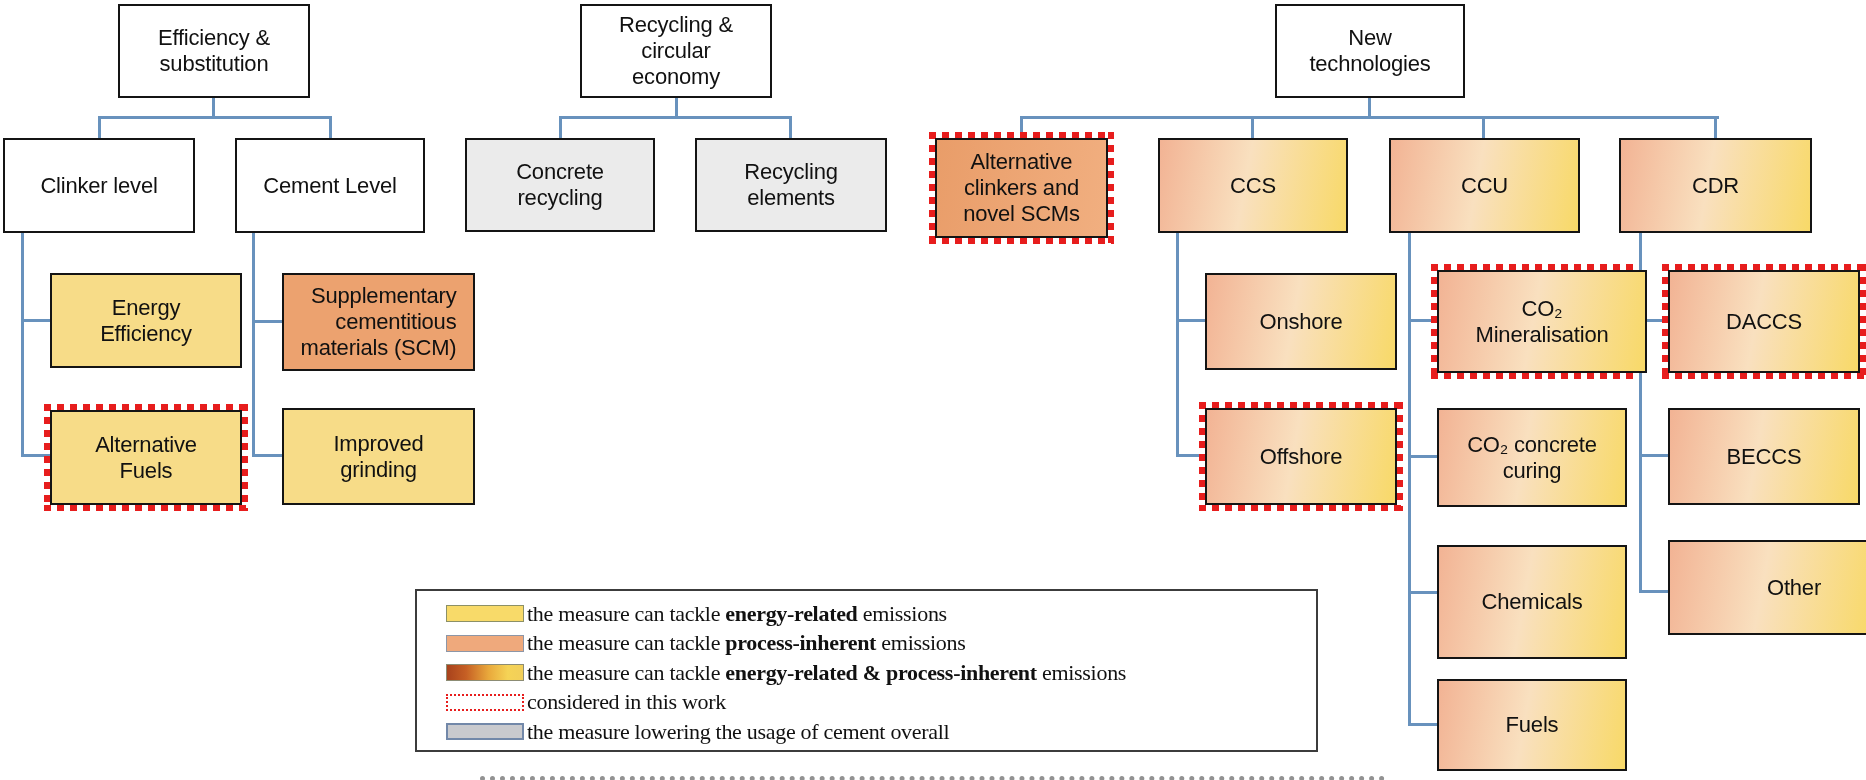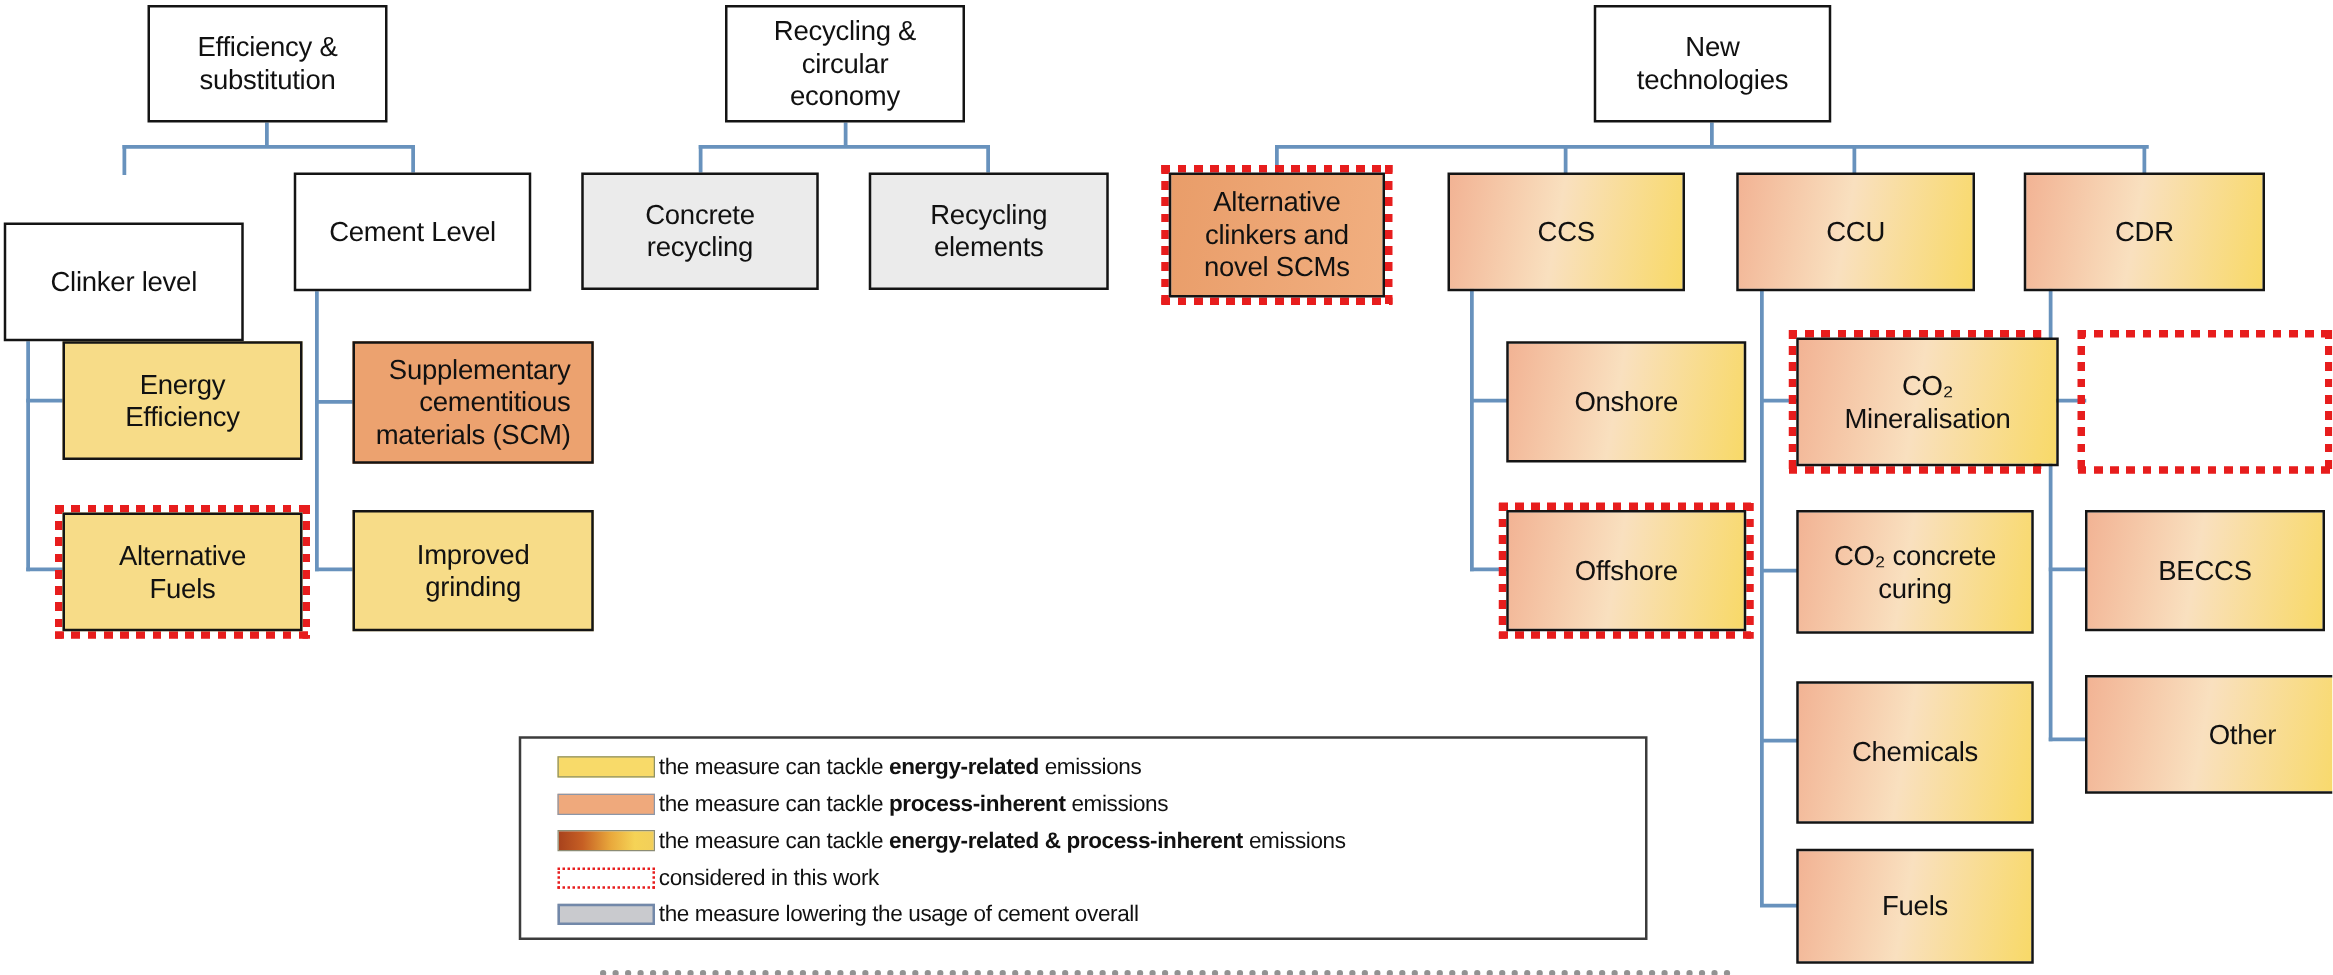--- a/index.html
+++ b/index.html
@@ -41,21 +41,21 @@
     box-sizing:border-box;background:#fff;border:2px solid #3c3c3c;
     padding:8px 0 0 29px;
   }
   .legend-row{display:flex;align-items:center;height:29.5px;}
   .sw{width:78px;height:17px;box-sizing:border-box;flex:none;margin-right:3px;}
   .sw-yellow{background:#f8da69;border:1px solid #8c9067;}
   .sw-salmon{background:#efa97c;border:1px solid #8c96a7;}
   .sw-gradient{background:linear-gradient(90deg,#a8421c,#c65f24 25%,#e9a93c 55%,#f5d356 80%,#f2cf5a);border:1px solid #8c8c74;}
   .sw-gray{background:#c9cace;border:2px solid #7288a9;}
   .sw-dotted{background:#fff;border:2px dotted #e71d1d;}
-  .legend-label{font-size:18px;letter-spacing:-0.3px;white-space:nowrap;}
+  .legend-label{font-size:22px;letter-spacing:-0.3px;white-space:nowrap;font-family:Liberation Serif, serif;}
   .legend-label b{font-weight:bold;}
   #bottom-artifact{
     position:absolute;left:480px;top:776px;width:905px;height:0;
     border-top:5px dotted #3a3a3a;opacity:.55;
   }
 </style>
 </head>
 <body>
 
 <div id="stage">
@@ -116,21 +116,21 @@
     <div class="conn" style="left: 1639px; top: 319px; width: 30px; height: 3px;"></div>
     <div class="conn" style="left: 1639px; top: 454px; width: 30px; height: 3px;"></div>
     <div class="conn" style="left: 1639px; top: 590px; width: 30px; height: 3px;"></div>
     <div class="node white" style="left: 118px; top: 4px; width: 192px; height: 94px;">Efficiency &amp;
 substitution</div>
     <div class="node white" style="left: 580px; top: 4px; width: 192px; height: 94px;">Recycling &amp;
 circular
 economy</div>
     <div class="node white" style="left: 1275px; top: 4px; width: 190px; height: 94px;">New
 technologies</div>
-    <div class="node white" style="left: 3px; top: 138px; width: 192px; height: 95px; margin-top: 40px;">Clinker level</div>
+    <div class="node white" style="left: 3px; top: 138px; width: 192px; height: 95px;">Clinker level</div>
     <div class="node white" style="left: 235px; top: 138px; width: 190px; height: 95px;">Cement Level</div>
     <div class="node gray" style="left: 465px; top: 138px; width: 190px; height: 94px;">Concrete
 recycling</div>
     <div class="node gray" style="left: 695px; top: 138px; width: 192px; height: 94px;">Recycling
 elements</div>
     <div class="dotted" style="left: 929px; top: 132px; width: 185px; height: 112px;"></div>
     <div class="node salmon-grad" style="left: 935px; top: 138px; width: 173px; height: 100px;">Alternative
 clinkers and
 novel SCMs</div>
     <div class="node grad" style="left: 1158px; top: 138px; width: 190px; height: 95px;">CCS</div>
@@ -150,15 +150,16 @@
     <div class="dotted" style="left: 1199px; top: 402px; width: 204px; height: 109px;"></div>
     <div class="node grad" style="left: 1205px; top: 408px; width: 192px; height: 97px;">Offshore</div>
     <div class="dotted" style="left: 1431px; top: 264px; width: 202px; height: 115px;"></div>
     <div class="node grad" style="left: 1437px; top: 270px; width: 210px; height: 103px;">CO₂
 Mineralisation</div>
     <div class="node grad" style="left: 1437px; top: 408px; width: 190px; height: 99px;">CO₂ concrete
 curing</div>
     <div class="node grad" style="left: 1437px; top: 545px; width: 190px; height: 114px;">Chemicals</div>
     <div class="node grad" style="left: 1437px; top: 679px; width: 190px; height: 92px;">Fuels</div>
     <div class="dotted" style="left: 1662px; top: 264px; width: 204px; height: 115px;"></div>
+    <div class="node grad" style="left: 1668px; top: 270px; width: 192px; height: 103px;">DACCS</div>
     <div class="node grad" style="left: 1668px; top: 408px; width: 192px; height: 97px;">BECCS</div>
     <div class="node grad" style="left: 1668px; top: 540px; width: 206px; height: 95px; padding-left: 46px;">Other</div>
   </div>
 
 </body></html>

